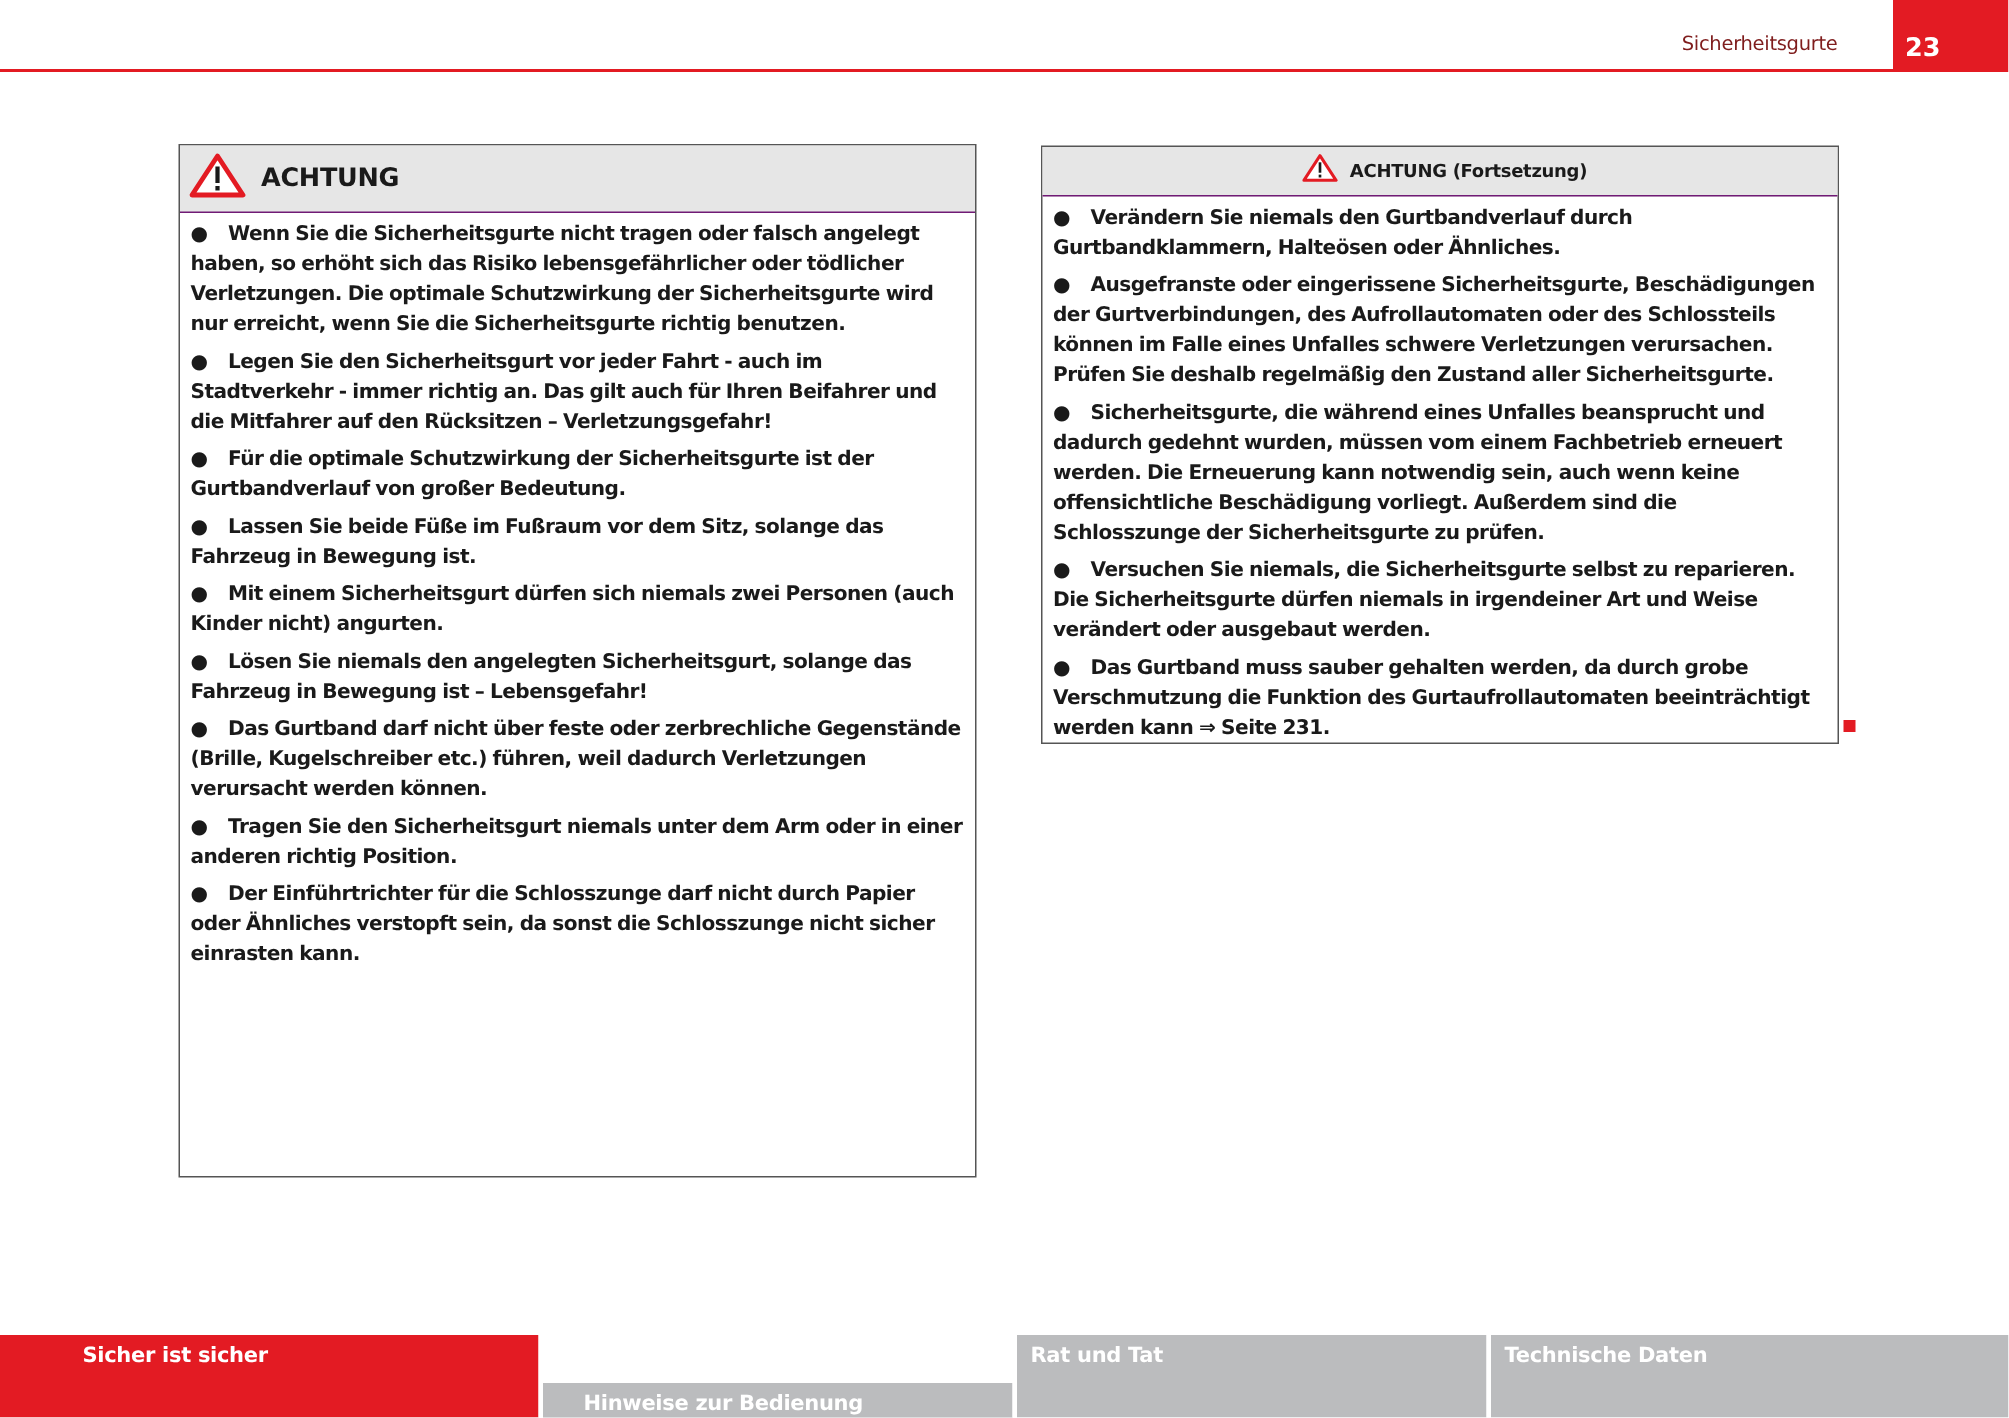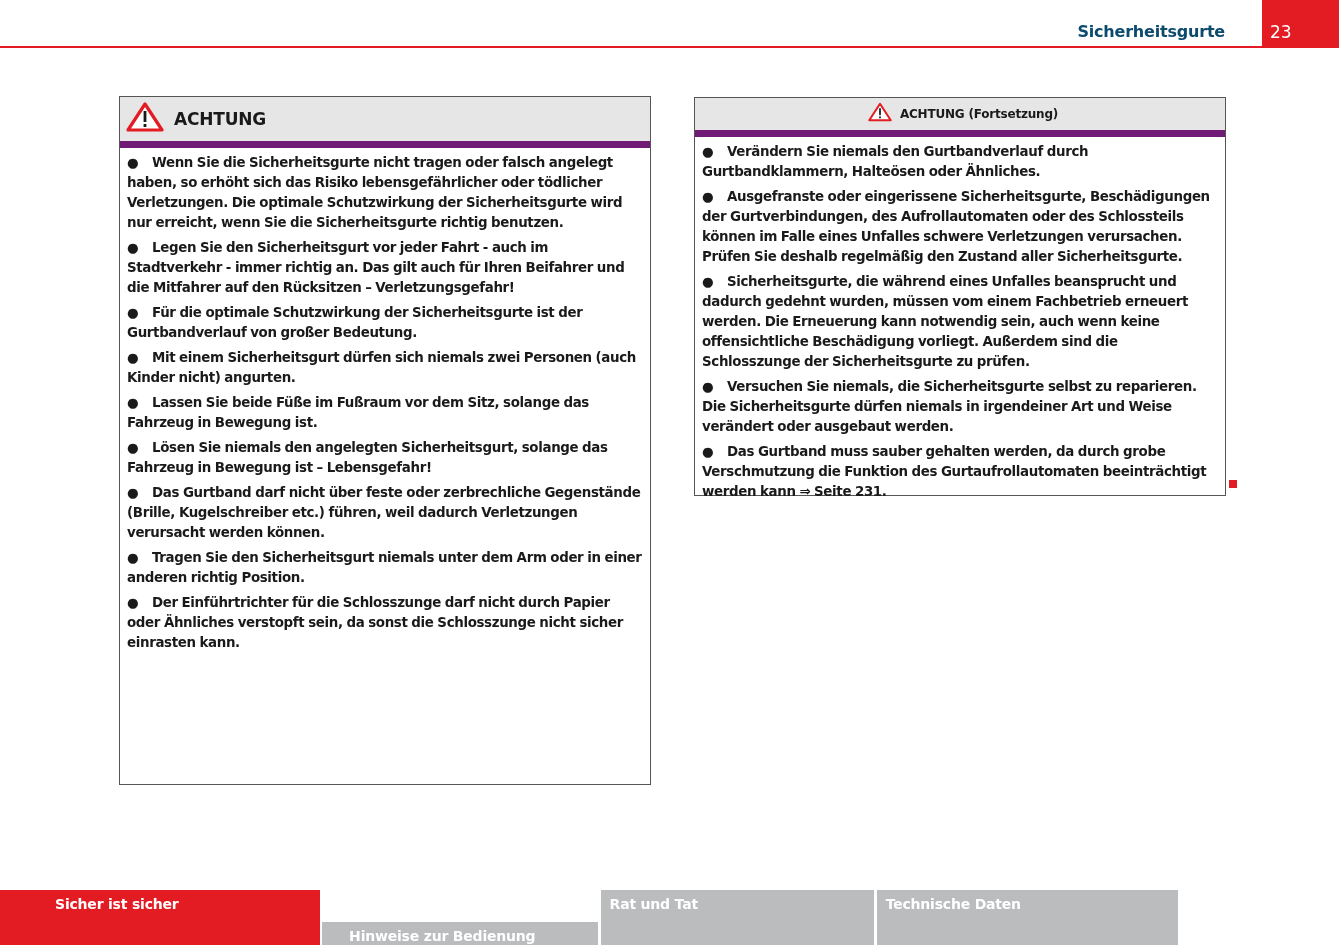--- a/index.html
+++ b/index.html
@@ -7,53 +7,53 @@
       width: 1339px; height: 945px; position: relative; overflow: hidden;
       background: #ffffff;
       font-family: "DejaVu Sans", "Liberation Sans", sans-serif;
       color: #1a1a1a;
     }
     .header-line {
       position: absolute; left: 0; top: 46px; width: 1262px; height: 2px; background: #e31b23;
     }
     .header-title {
       position: absolute; right: 114px; top: 22px;
-      font-size: 16px; font-weight: bold; color: #0c4a6e; letter-spacing: -0.2px;
+      font-size: 13px; font-weight: normal; color: #7f1d1d; letter-spacing: -0.2px;
     }
     .page-number-box {
       position: absolute; left: 1262px; top: 0; width: 77px; height: 48px; background: #e31b23;
     }
     .page-number {
-      position: absolute; left: 8px; top: 22px; font-size: 17px; font-weight: normal; color: #fff;
+      position: absolute; left: 8px; top: 22px; font-size: 17px; font-weight: bold; color: #fff;
     }
     .warn-box {
       position: absolute; border: 1px solid #555; background: #fff; box-sizing: border-box;
     }
     .warn-box.left { left: 119px; top: 96px; width: 532px; height: 689px; }
     .warn-box.right { left: 694px; top: 97px; width: 532px; height: 399px; }
     .warn-head {
-      background: #e6e6e6; border-bottom: 7px solid #701a75;
+      background: #e6e6e6; border-bottom: 1px solid #701a75;
       display: flex; align-items: center;
     }
     .left .warn-head { height: 44px; padding-left: 6px; }
     .right .warn-head { height: 32px; padding-left: 6px; justify-content: center; }
     .warn-icon { display: inline-block; }
     .left .warn-title { font-size: 17px; font-weight: bold; margin-left: 10px; letter-spacing: -0.2px; }
     .right .warn-title { font-size: 12px; font-weight: bold; margin-left: 8px; letter-spacing: -0.2px; }
     .items { padding: 5px 7px 0 7px; }
     .item {
       font-size: 13.4px; font-weight: bold; line-height: 20px;
       margin-bottom: 5px; letter-spacing: -0.35px; word-spacing: -0.5px;
     }
     .bullet { display: inline-block; width: 25px; }
     .end-marker {
       position: absolute; left: 1229px; top: 480px; width: 8px; height: 8px; background: #e31b23;
     }
     .footer {
-      position: absolute; left: 0; top: 890px; width: 1178px; height: 55px; display: flex;
+      position: absolute; left: 0; top: 890px; width: 1339px; height: 55px; display: flex;
     }
     .footer-tab {
       height: 55px; box-sizing: border-box; font-size: 14px; font-weight: bold; color: #fff;
       padding-top: 6px; letter-spacing: -0.2px;
     }
     .footer-tab.active { background: #e31b23; }
     .footer-tab.inactive { background: #bbbcbe; }
     .sep { width: 3px; background: #fff; }
   </style>
 </head>
@@ -75,22 +75,22 @@
         <rect x="17.6" y="9" width="2.8" height="11" fill="#1a1a1a"></rect>
         <rect x="17.6" y="22" width="2.8" height="3" fill="#1a1a1a"></rect>
       </svg>
     </span>
     <span class="warn-title">ACHTUNG</span>
   </div>
   <div class="items">
     <div class="item"><span class="bullet">●</span><span>Wenn Sie die Sicherheitsgurte nicht tragen oder falsch angelegt haben, so erhöht sich das Risiko lebensgefährlicher oder tödlicher Verletzungen. Die optimale Schutzwirkung der Sicherheitsgurte wird nur erreicht, wenn Sie die Sicherheitsgurte richtig benutzen.</span></div>
     <div class="item"><span class="bullet">●</span><span>Legen Sie den Sicherheitsgurt vor jeder Fahrt - auch im Stadtverkehr - immer richtig an. Das gilt auch für Ihren Beifahrer und die Mitfahrer auf den Rücksitzen – Verletzungsgefahr!</span></div>
     <div class="item"><span class="bullet">●</span><span>Für die optimale Schutzwirkung der Sicherheitsgurte ist der Gurtbandverlauf von großer Bedeutung.</span></div>
+    <div class="item"><span class="bullet">●</span><span>Lassen Sie beide Füße im Fußraum vor dem Sitz, solange das Fahrzeug in Bewegung ist.</span></div>
     <div class="item"><span class="bullet">●</span><span>Mit einem Sicherheitsgurt dürfen sich niemals zwei Personen (auch Kinder nicht) angurten.</span></div>
-    <div class="item"><span class="bullet">●</span><span>Lassen Sie beide Füße im Fußraum vor dem Sitz, solange das Fahrzeug in Bewegung ist.</span></div>
     <div class="item"><span class="bullet">●</span><span>Lösen Sie niemals den angelegten Sicherheitsgurt, solange das Fahrzeug in Bewegung ist – Lebensgefahr!</span></div>
     <div class="item"><span class="bullet">●</span><span>Das Gurtband darf nicht über feste oder zerbrechliche Gegenstände (Brille, Kugelschreiber etc.) führen, weil dadurch Verletzungen verursacht werden können.</span></div>
     <div class="item"><span class="bullet">●</span><span>Tragen Sie den Sicherheitsgurt niemals unter dem Arm oder in einer anderen richtig Position.</span></div>
     <div class="item"><span class="bullet">●</span><span>Der Einführtrichter für die Schlosszunge darf nicht durch Papier oder Ähnliches verstopft sein, da sonst die Schlosszunge nicht sicher einrasten kann.</span></div>
   </div>
 </div>
 
 <div class="warn-box right">
   <div class="warn-head">
     <span class="warn-icon">

